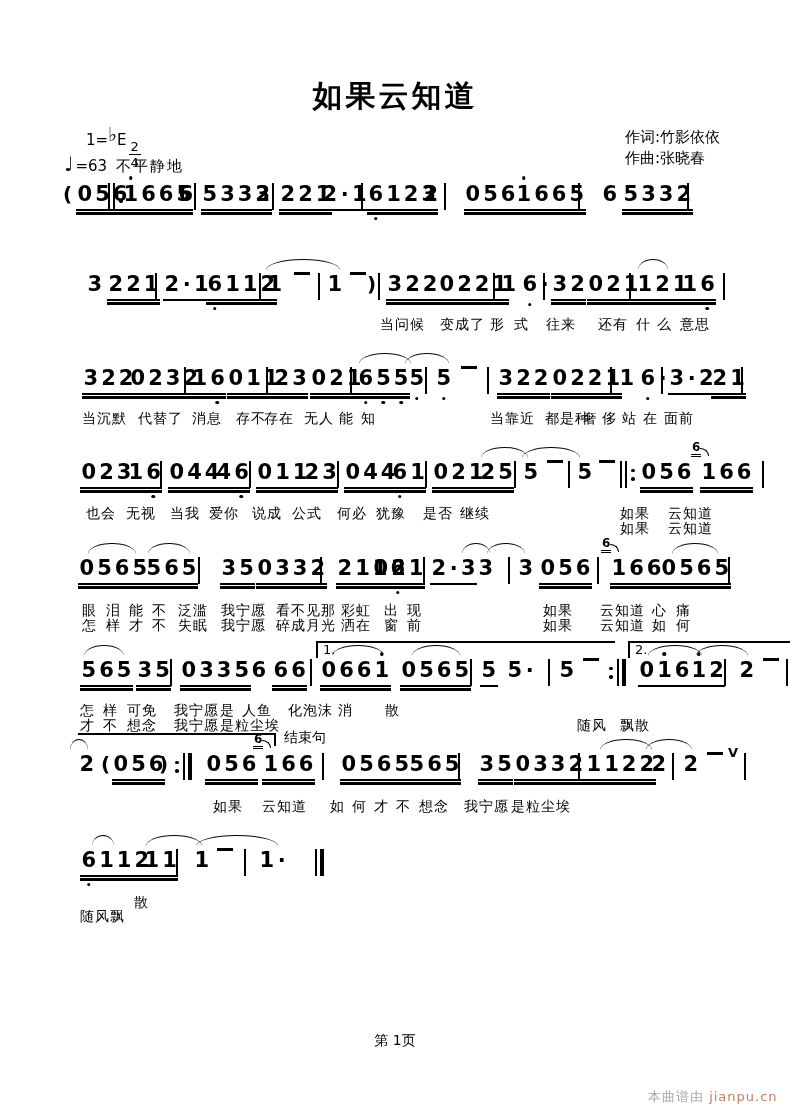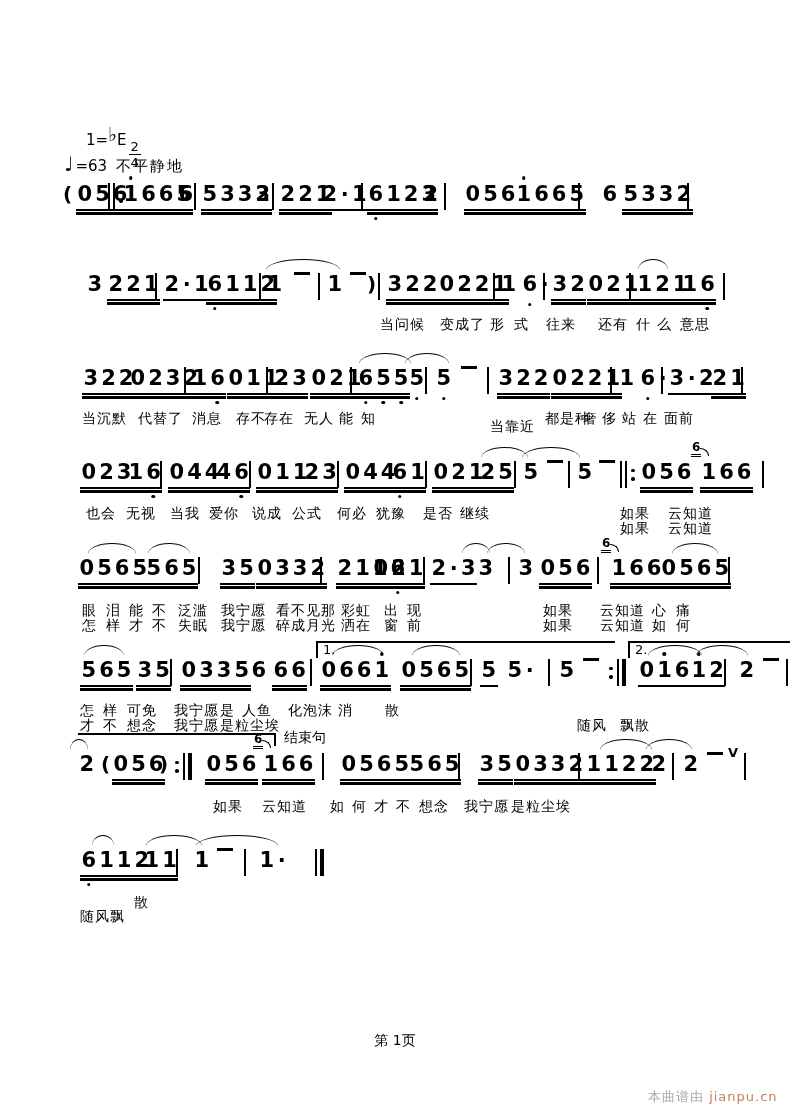--- a/index.html
+++ b/index.html
@@ -52,20 +52,25 @@
   .breath{position:absolute;top:-7px;font-size:13px;font-weight:bold;}
   .lyr{position:absolute;font-size:14px;letter-spacing:1px;white-space:nowrap;}
   .page{position:absolute;top:1032px;left:50%;transform:translateX(-50%);font-size:14px;}
   .credit{position:absolute;top:1048px;left:85px;font-size:14px;letter-spacing:1px;}
   .watermark{position:absolute;top:1088px;left:648px;font-size:13px;letter-spacing:1px;}
 </style>
 </head>
 <body>
 
 <div class="sheet">
+  <div class="title">如果云知道</div>
+  <div class="credits">
+    <div>作词:竹影依依</div>
+    <div>作曲:张晓春</div>
+  </div>
   <div class="keysig"><span>1=</span><span class="flat">♭</span><span>E</span><span class="frac">
         <span class="num">2</span>
         <span class="den">4</span>
       </span></div>
   <div class="tempo"><span class="qnote">♩</span><span>=63</span><span class="expr">不平静地</span></div>
 
   <div id="score">
       <div class="system" style="top: 182px;">
         <span class="grp u0" style="left: 62px;">
           <span class="paren">(</span>
@@ -320,21 +325,21 @@
         </span>
         <span class="barline" style="left: 741px;"></span>
         <span class="lyr" style="left: 82px; top: 44px;">当沉默</span>
         <span class="lyr" style="left: 138px; top: 44px;">代替了</span>
         <span class="lyr" style="left: 192px; top: 44px;">消息</span>
         <span class="lyr" style="left: 236px; top: 44px;">存不</span>
         <span class="lyr" style="left: 264px; top: 44px;">存在</span>
         <span class="lyr" style="left: 304px; top: 44px;">无人</span>
         <span class="lyr" style="left: 339px; top: 44px;">能</span>
         <span class="lyr" style="left: 361px; top: 44px;">知</span>
-        <span class="lyr" style="left: 490px; top: 52px; text-align: center;">当靠近</span>
+        <span class="lyr" style="left: 490px; top: 44px; text-align: center;">当靠近</span>
         <span class="lyr" style="left: 545px; top: 44px;">都是种</span>
         <span class="lyr" style="left: 583px; top: 44px;">奢</span>
         <span class="lyr" style="left: 602px; top: 44px;">侈</span>
         <span class="lyr" style="left: 622px; top: 44px;">站</span>
         <span class="lyr" style="left: 643px; top: 44px;">在</span>
         <span class="lyr" style="left: 664px; top: 44px;">面前</span>
       </div>
       <div class="system" style="top: 460px;">
         <div class="arc" style="left: 481px; width: 47px;"></div>
         <div class="arc" style="left: 522px; width: 58px;"></div>

